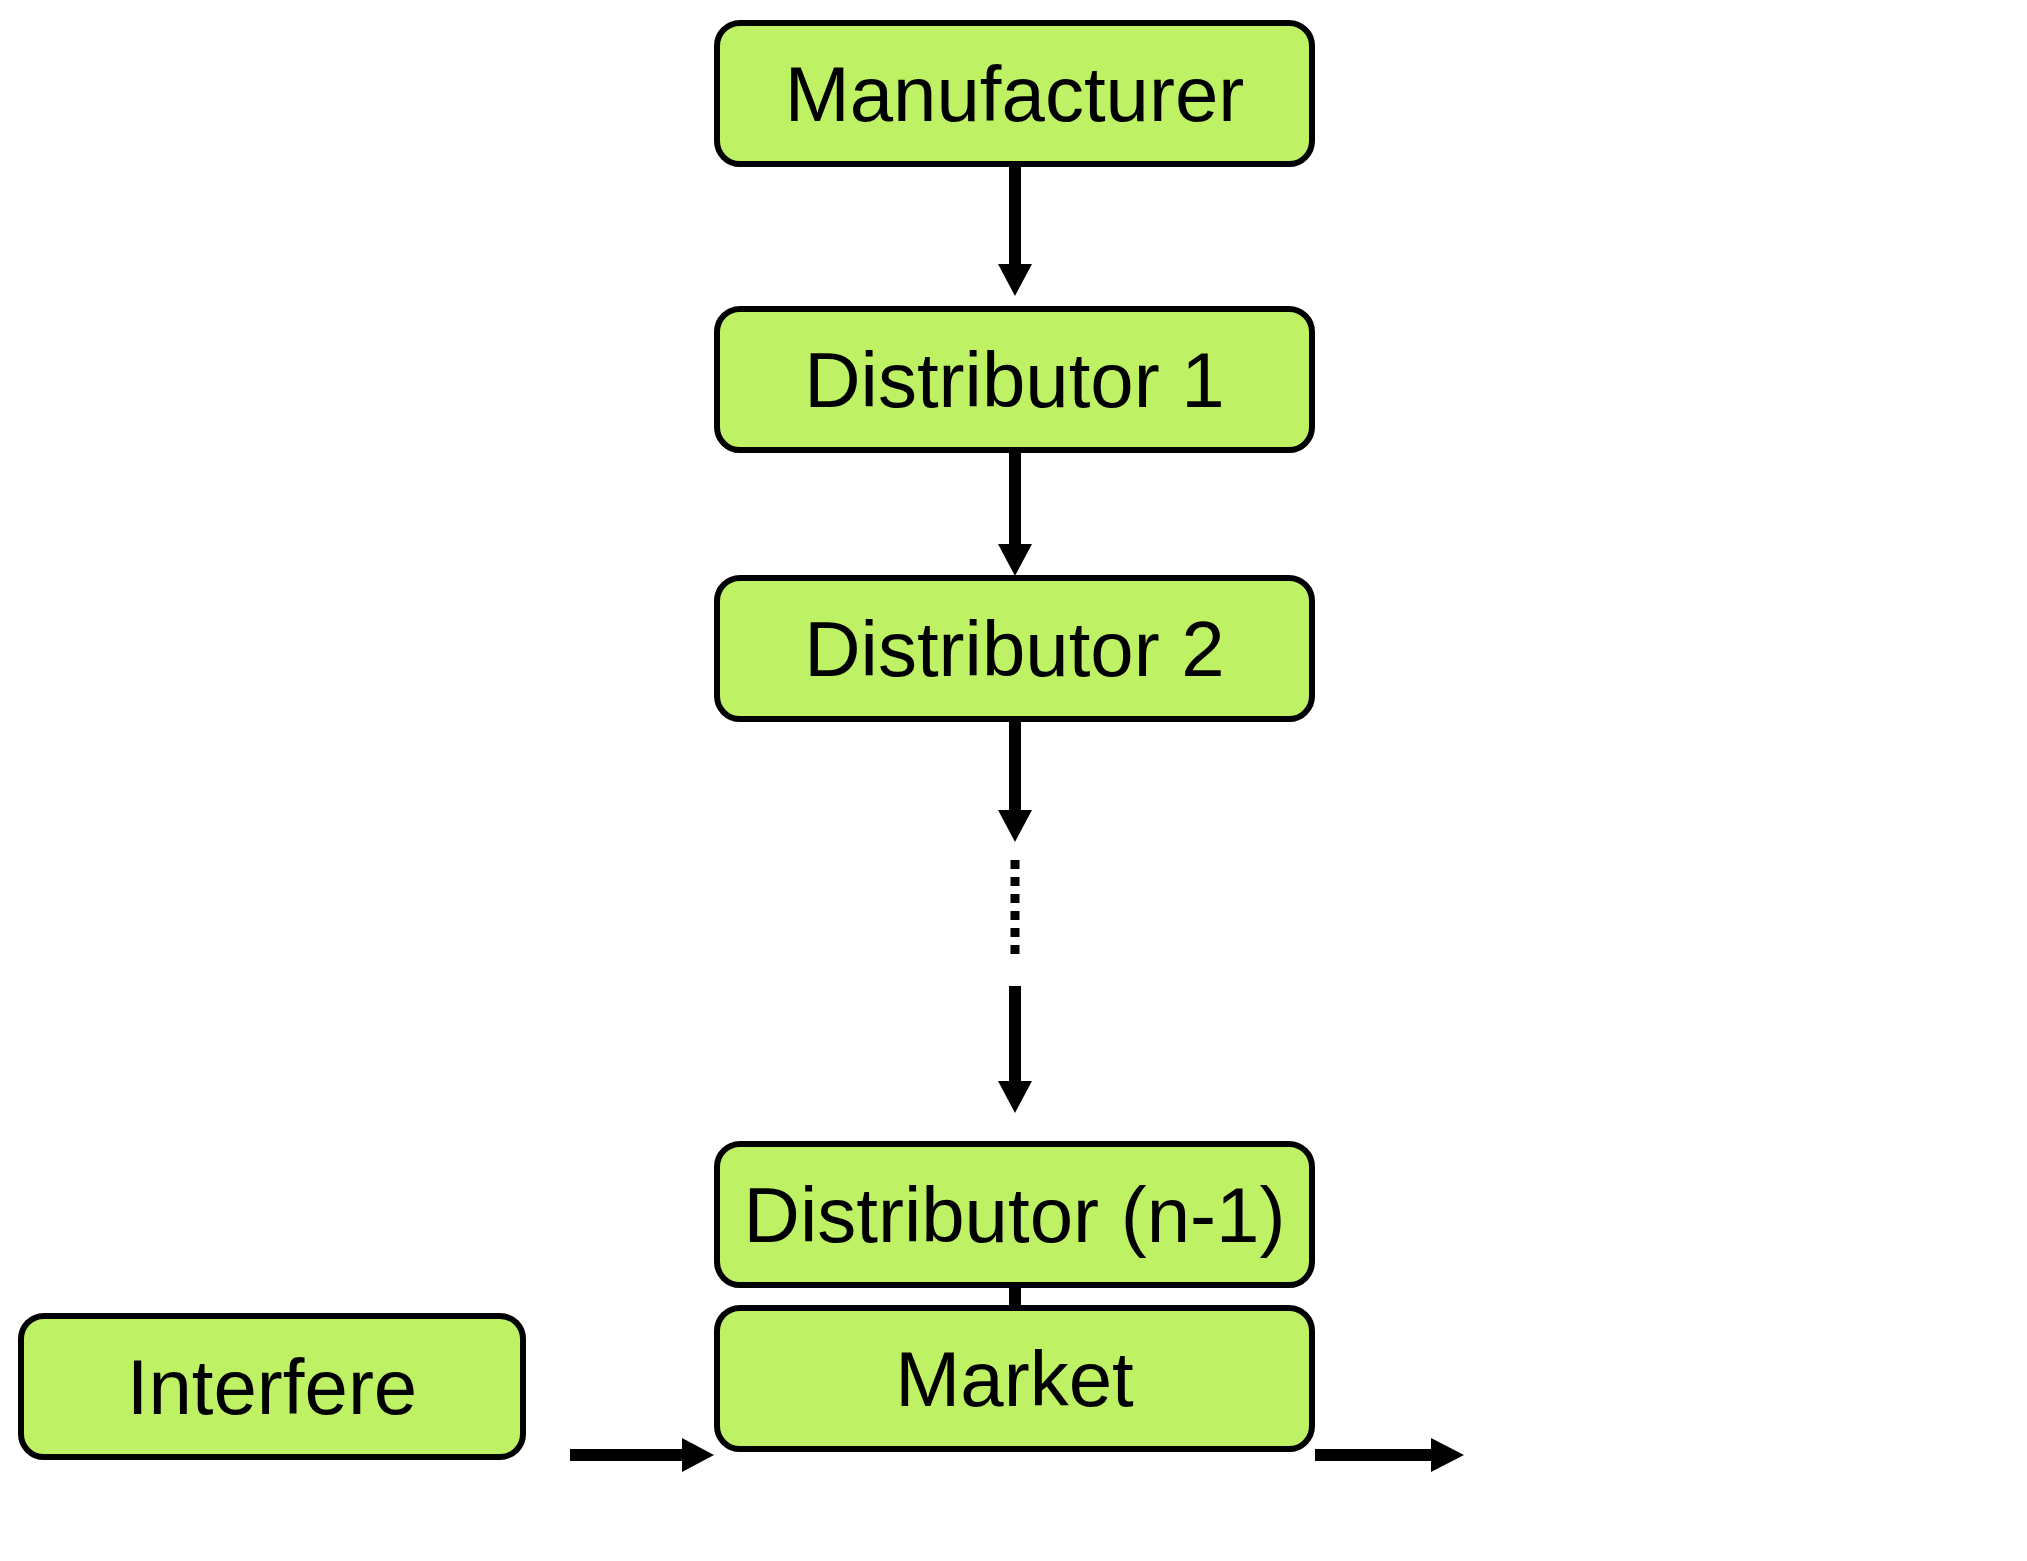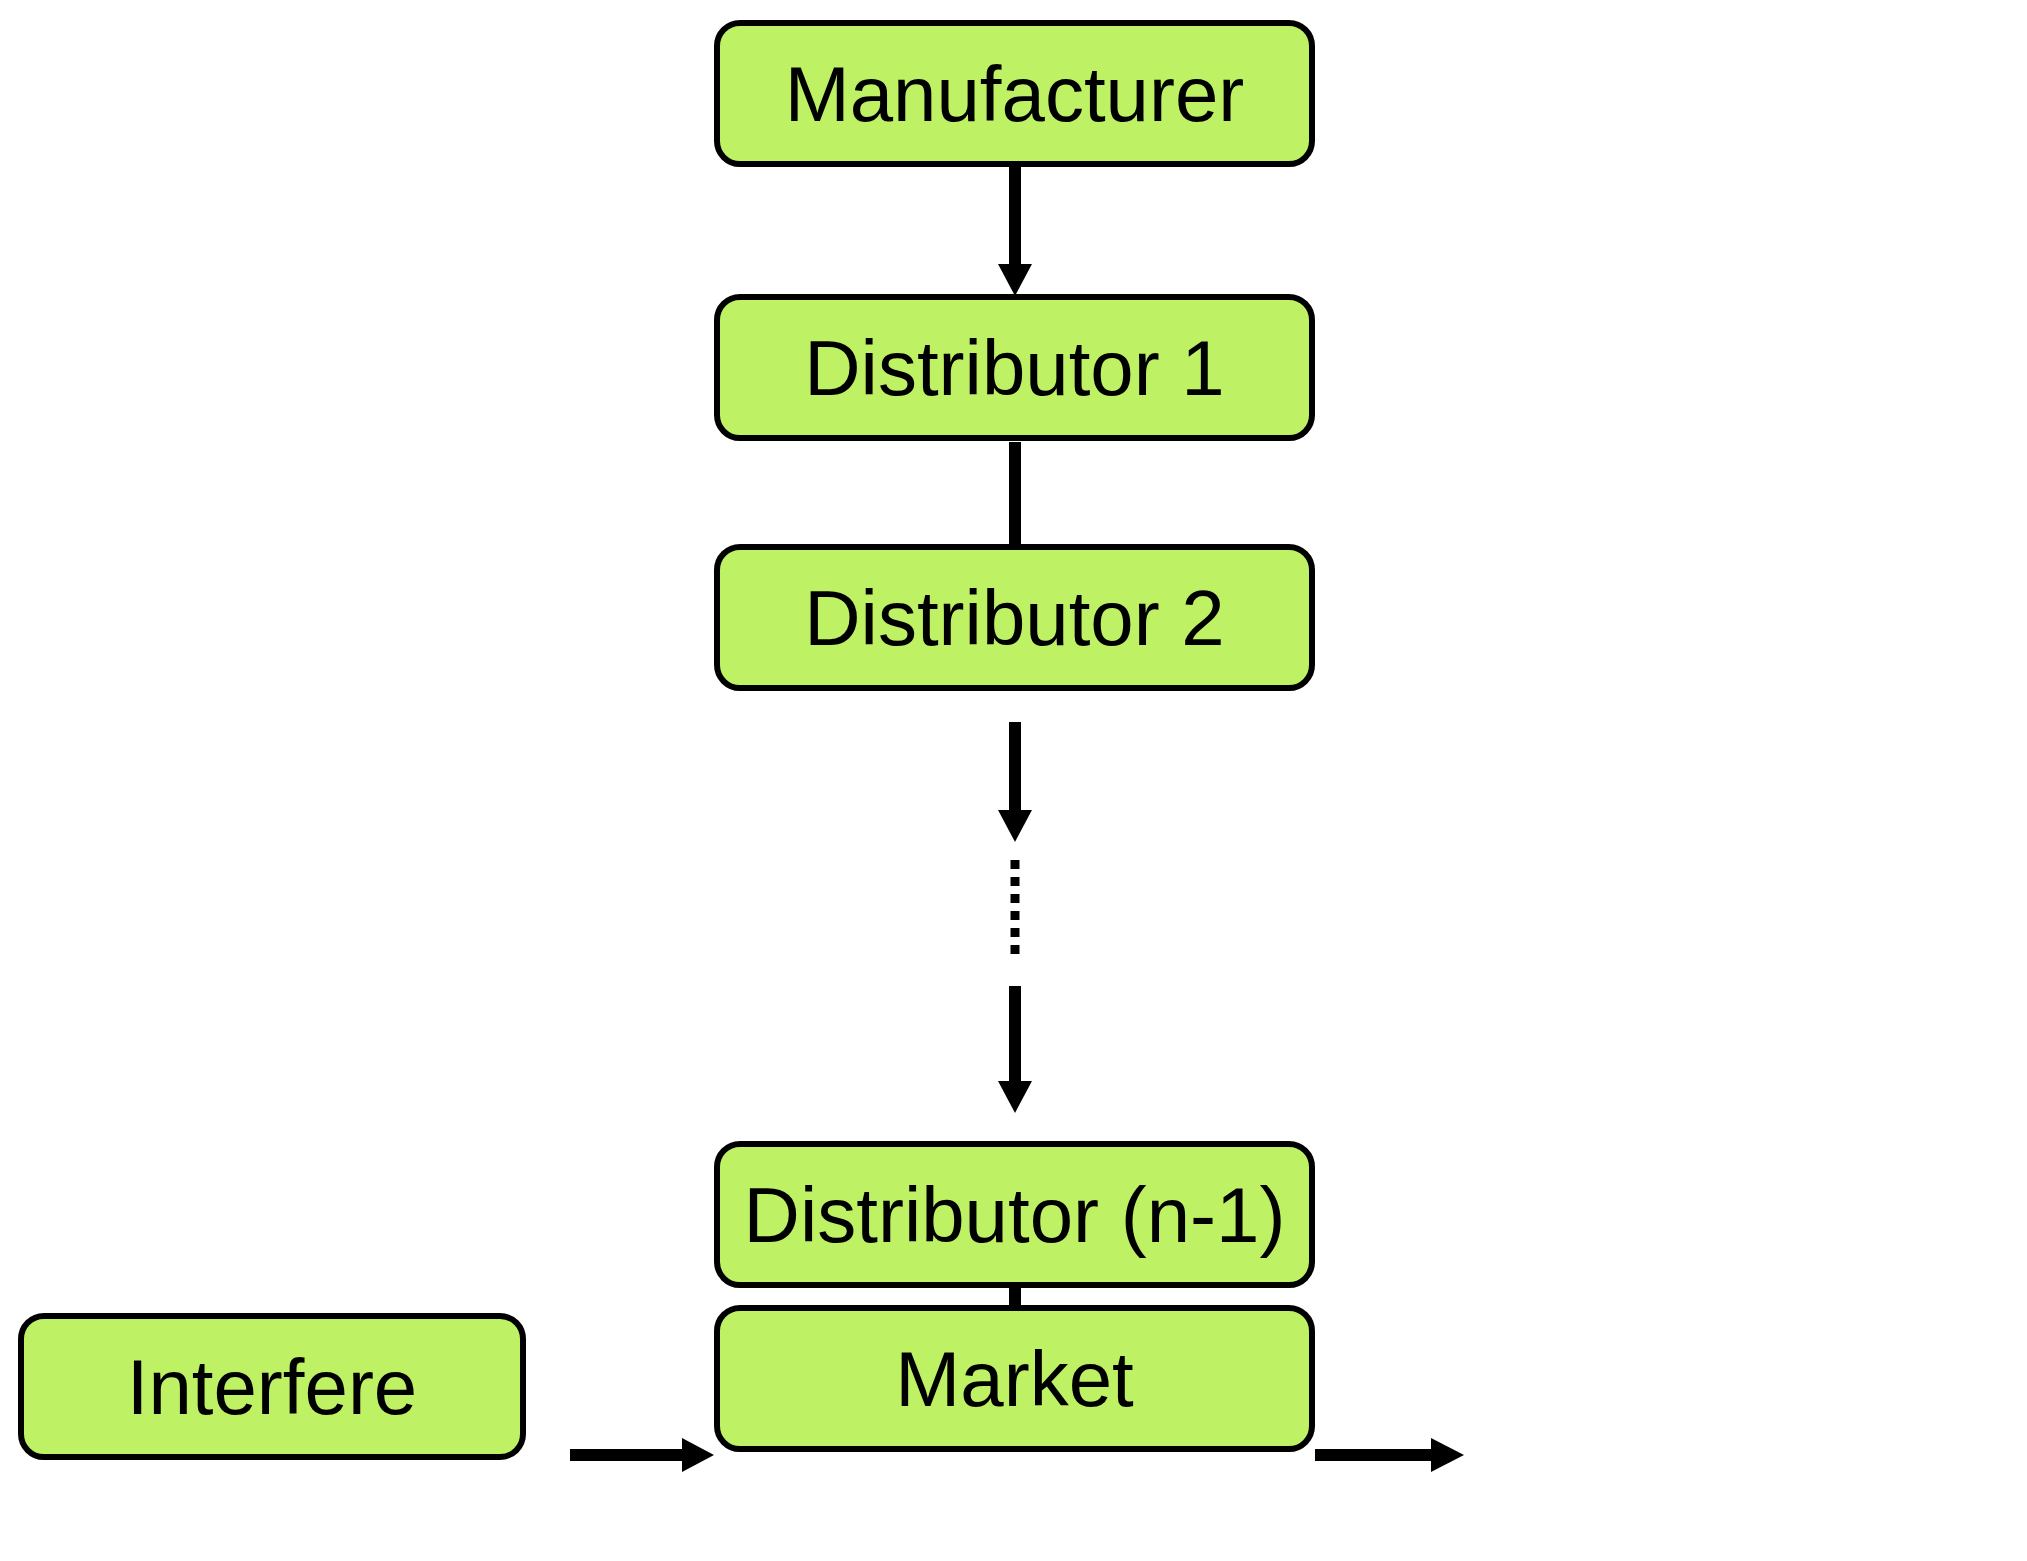--- a/index.html
+++ b/index.html
@@ -33,22 +33,22 @@
     justify-content: center;
     font-size: 78px;
     line-height: 1;
     color: #000000;
     white-space: nowrap;
     text-align: center;
   }
   
   .node.col { left: 714px; width: 601px; height: 147px; }
   .node.manufacturer   { top: 20px; }
-  .node.distributor-1  { top: 294px; }
-  .node.distributor-2  { top: 544px; }
+  .node.distributor-1  { top: 306px; }
+  .node.distributor-2  { top: 575px; }
   .node.distributor-n1 { top: 1141px; }
   .node.market         { top: 1305px; }
   
   .node.interfere { left: 18px;   top: 1313px; width: 508px; height: 147px; }
   .node.consumer  { left: 1464px; top: 1383px; width: 556px; height: 147px; }
 </style>
 </head>
 <body>
 
 <div class="canvas">

